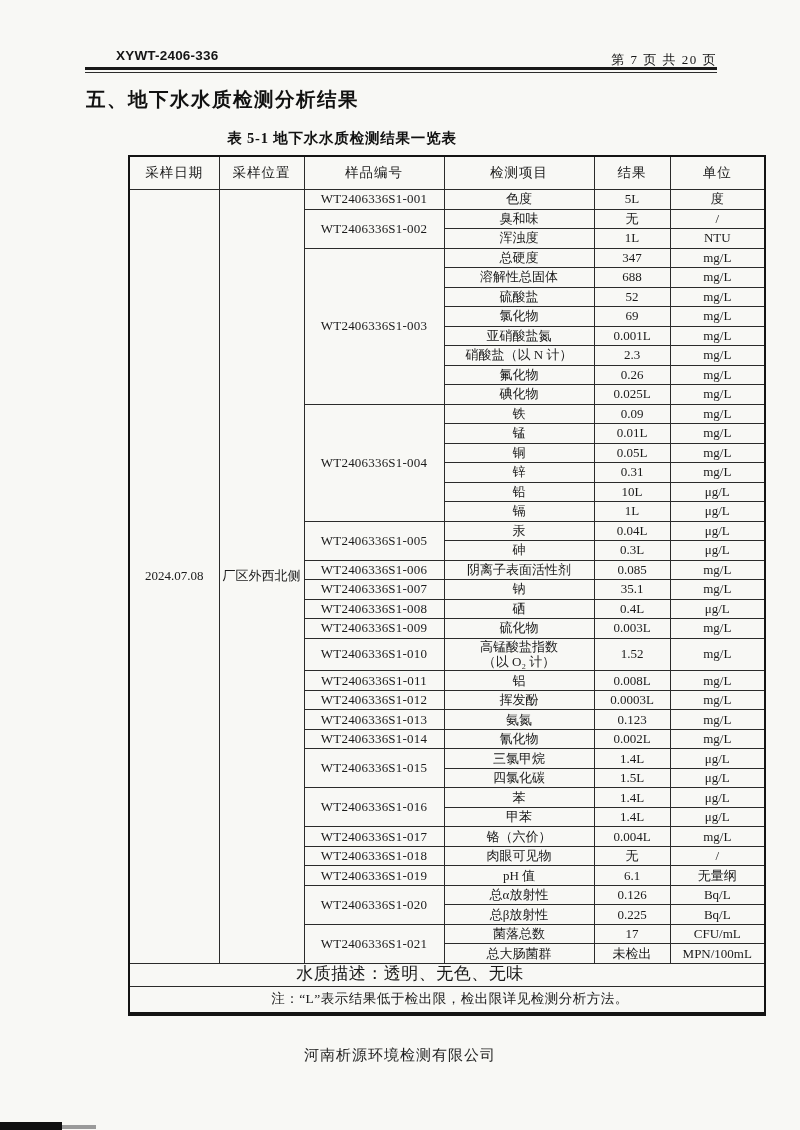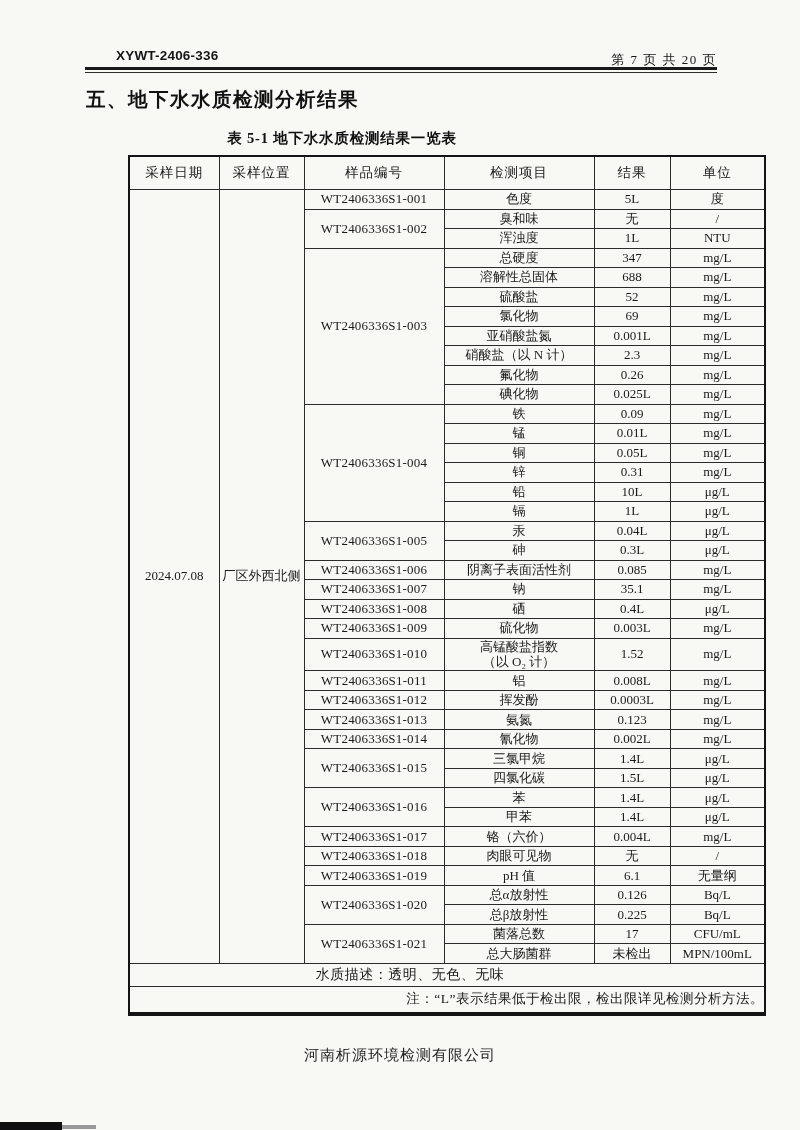--- a/index.html
+++ b/index.html
@@ -41,22 +41,22 @@
     padding:0;line-height:1.22;
     font-size:13px;font-weight:normal;color:#1a1a1a;
     overflow:hidden;
   }
   table.results thead th{height:32px;font-size:13.5px;letter-spacing:1px;}
   table.results tbody tr{height:19.5px;}
   td.sid-cell{font-size:13.5px;letter-spacing:.2px;}
   td.item-cell{white-space:pre-line;}
   td.loc-cell{padding:0 14px;line-height:1.45;}
   td.date-cell{font-size:13.5px;}
-  tr.desc-row td{height:22px;padding-right:74px;font-size:14px;letter-spacing:.5px;}
-  tr.note-row td{height:25px;text-align:right;padding-left:6px;font-size:13.5px;letter-spacing:.5px;}
+  tr.desc-row td{height:22px;padding-right:74px;font-size:17px;letter-spacing:.5px;}
+  tr.note-row td{height:25px;text-align:center;padding-left:6px;font-size:13.5px;letter-spacing:.5px;}
   .company-footer{
     position:absolute;left:0;top:1046px;width:800px;
     text-align:center;font-size:15px;letter-spacing:1px;color:#1f1f1f;
   }
   .artifact-1{position:absolute;left:0;top:1122px;width:62px;height:8px;background:#101010;}
   .artifact-2{position:absolute;left:62px;top:1125px;width:34px;height:4px;background:#9a9a9a;}
 </style>
 </head>
 <body>
 

